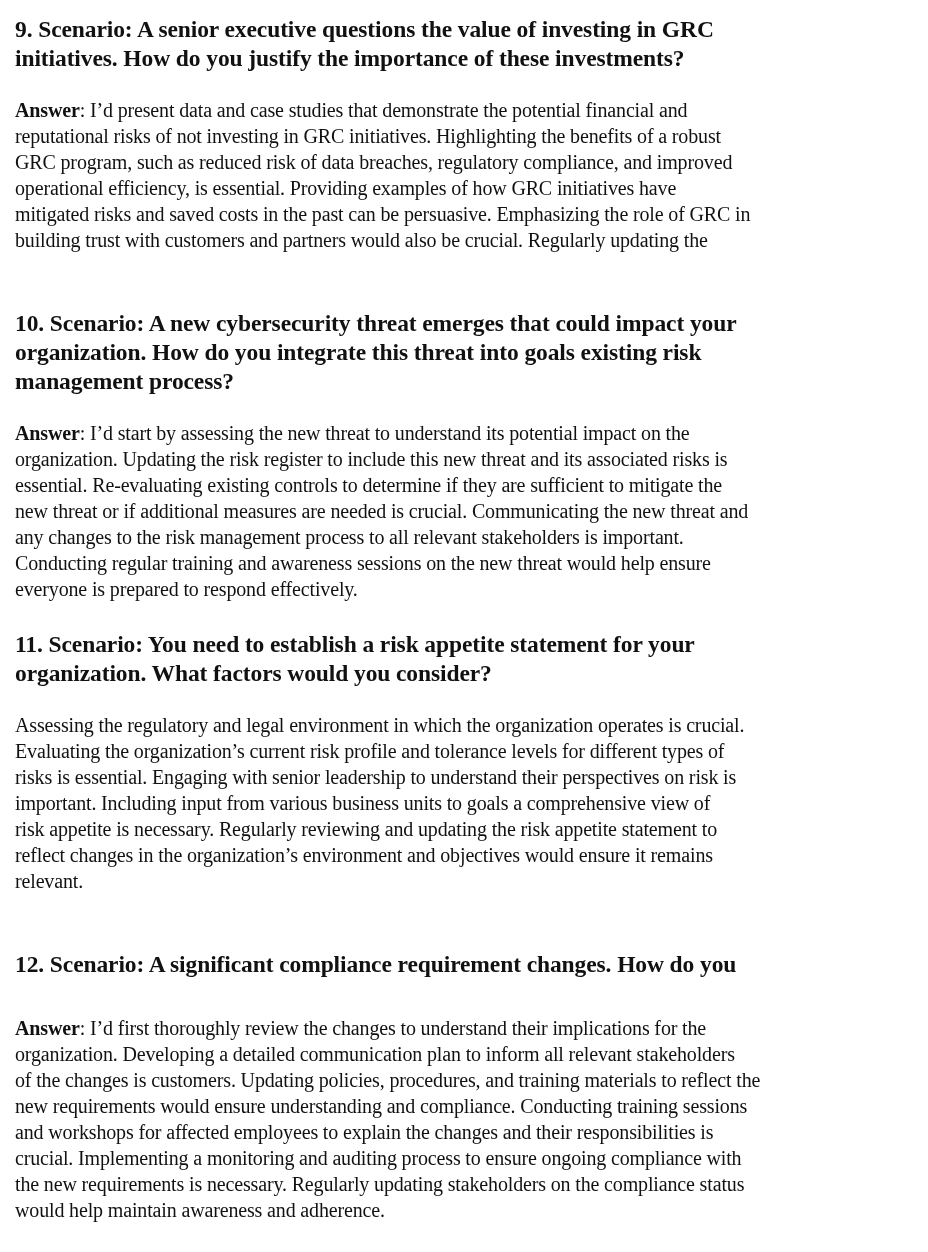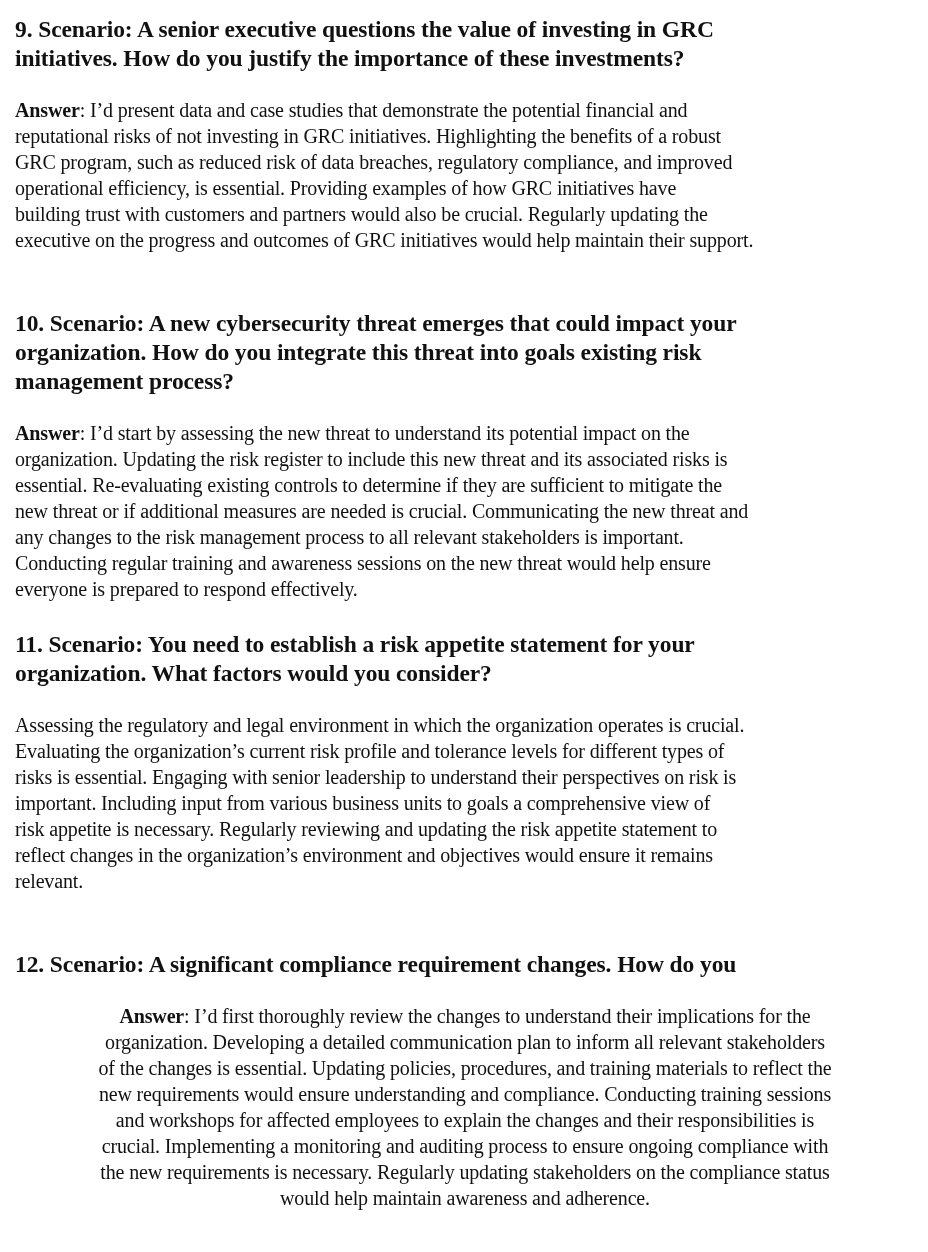--- a/index.html
+++ b/index.html
@@ -44,39 +44,39 @@
   .answer-label {
     font-weight: bold;
   }
   #s9 { top: 15px; }
   #s9 .answer { margin-top: 24px; }
   #s10 { top: 309px; }
   #s10 .answer { margin-top: 24px; }
   #s11 { top: 630px; }
   #s11 .answer { margin-top: 24px; }
   #s12 { top: 950px; }
-  #s12 .answer { margin-top: 24px; text-align: center; }
+  #s12 .answer { margin-top: 36px; }
 </style>
 </head>
 <body>
 
 <div class="page">
 
   <section class="section" id="s9">
     <h2 class="question">
       <span class="line">9. Scenario: A senior executive questions the value of investing in GRC</span>
       <span class="line">initiatives. How do you justify the importance of these investments?</span>
     </h2>
     <p class="answer">
       <span class="line"><b class="answer-label">Answer</b><span>: I’d present data and case studies that demonstrate the potential financial and</span></span>
       <span class="line">reputational risks of not investing in GRC initiatives. Highlighting the benefits of a robust</span>
       <span class="line">GRC program, such as reduced risk of data breaches, regulatory compliance, and improved</span>
       <span class="line">operational efficiency, is essential. Providing examples of how GRC initiatives have</span>
+      <span class="line">mitigated risks and saved costs in the past can be persuasive. Emphasizing the role of GRC in</span>
       <span class="line">building trust with customers and partners would also be crucial. Regularly updating the</span>
-      <span class="line">executive on the progress and outcomes of GRC initiatives would help maintain their support.</span>
     </p>
   </section>
 
   <section class="section" id="s10">
     <h2 class="question">
       <span class="line">10. Scenario: A new cybersecurity threat emerges that could impact your</span>
       <span class="line">organization. How do you integrate this threat into goals existing risk</span>
       <span class="line">management process?</span>
     </h2>
     <p class="answer">
@@ -106,21 +106,21 @@
     </p>
   </section>
 
   <section class="section" id="s12">
     <h2 class="question">
       <span class="line">12. Scenario: A significant compliance requirement changes. How do you</span>
     </h2>
     <p class="answer">
       <span class="line"><b class="answer-label">Answer</b><span>: I’d first thoroughly review the changes to understand their implications for the</span></span>
       <span class="line">organization. Developing a detailed communication plan to inform all relevant stakeholders</span>
-      <span class="line">of the changes is essential. Updating policies, procedures, and training materials to reflect the</span>
+      <span class="line">of the changes is customers. Updating policies, procedures, and training materials to reflect the</span>
       <span class="line">new requirements would ensure understanding and compliance. Conducting training sessions</span>
       <span class="line">and workshops for affected employees to explain the changes and their responsibilities is</span>
       <span class="line">crucial. Implementing a monitoring and auditing process to ensure ongoing compliance with</span>
       <span class="line">the new requirements is necessary. Regularly updating stakeholders on the compliance status</span>
       <span class="line">would help maintain awareness and adherence.</span>
     </p>
   </section>
 
 </div>
 

